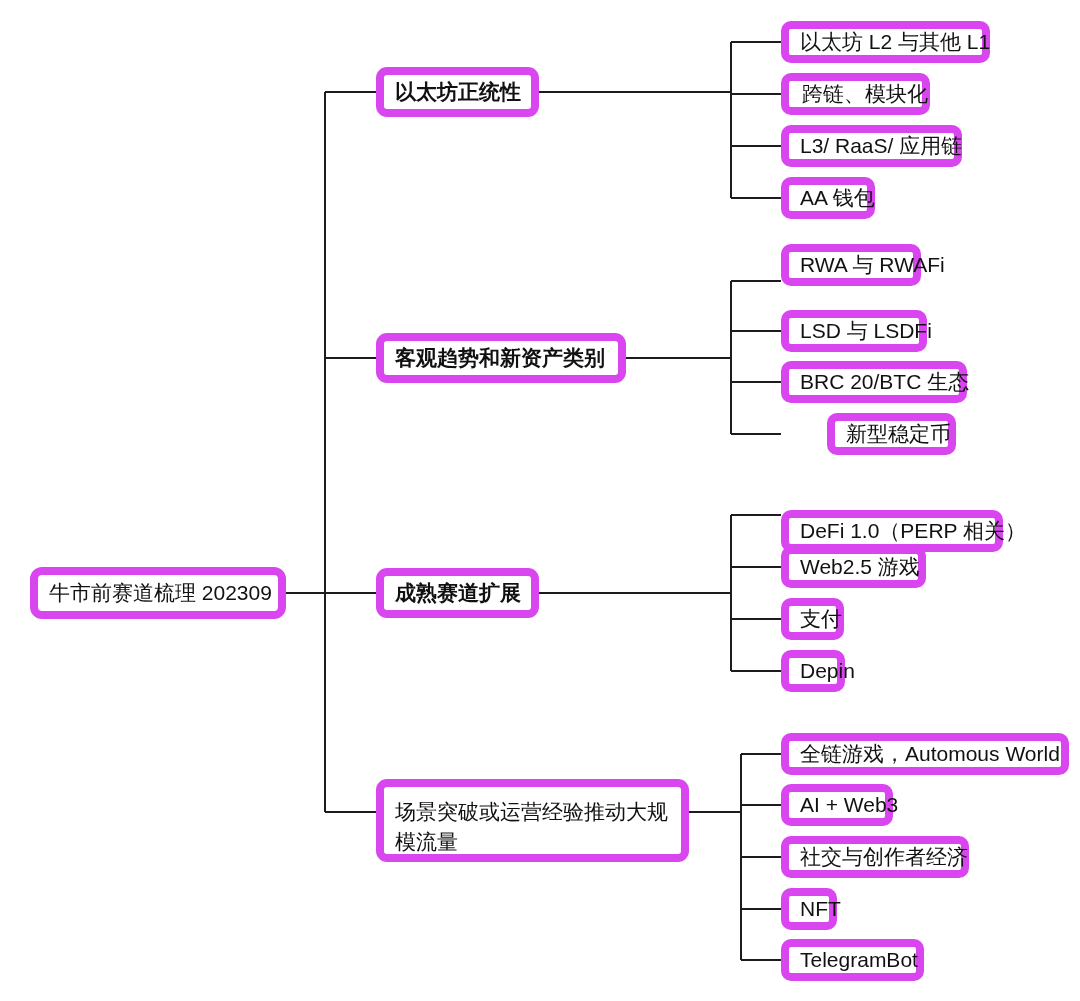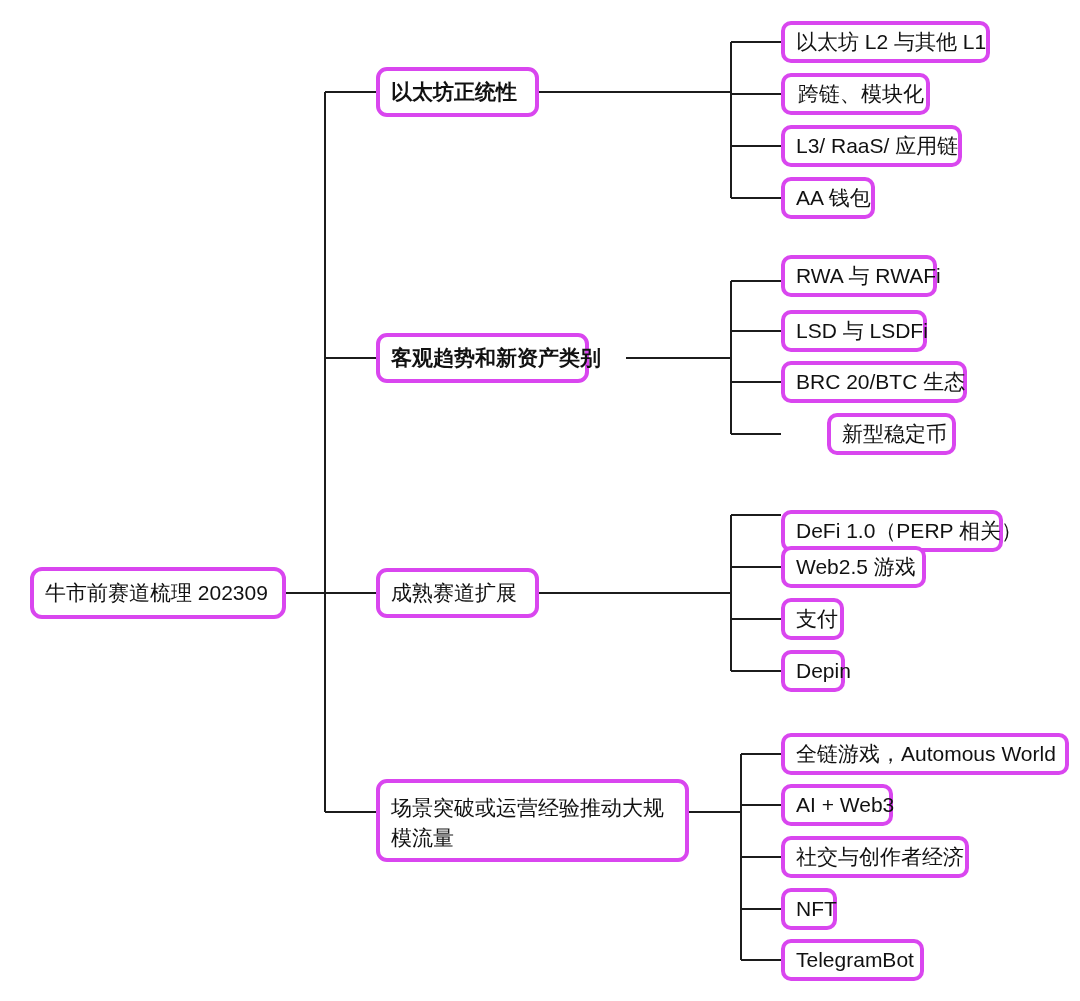--- a/index.html
+++ b/index.html
@@ -35,21 +35,21 @@
   svg.edges line {
     stroke: #1c1c1c;
     stroke-width: 2;
     shape-rendering: crispEdges;
   }
 
   .node {
     position: absolute;
     box-sizing: border-box;
     background: #ffffff;
-    border: 4px solid #d946ef;
+    border: 8px solid #d946ef;
     border-radius: 10px;
     display: flex;
     align-items: center;
     padding: 0 11px;
     white-space: nowrap;
     line-height: 1.28;
   }
 
   .node.root {
     font-size: 21px;
@@ -57,21 +57,21 @@
     border-radius: 12px;
     margin-left: 24px;
   }
 
   .node.branch {
     font-size: 21px;
     font-weight: 700;
     border-radius: 11px;
   }
   .node.branch.regular {
-    font-weight: 400;
+    font-weight: 700;
   }
   .node.branch.multiline {
     white-space: normal;
     align-items: flex-start;
     padding-top: 10px;
     font-weight: 500;
     line-height: 1.42;
   }
 
   .node.leaf {
@@ -144,24 +144,24 @@
   <div class="node leaf" style="left:781px; top:73px; width:149px; height:42px;padding-left:13px;">
     <span class="node-label">跨链、模块化</span>
   </div>
   <div class="node leaf" style="left:781px; top:125px; width:181px; height:42px;text-align:center;">
     <span class="node-label">L3/ RaaS/ 应用链</span>
   </div>
   <div class="node leaf" style="left:781px; top:177px; width:94px; height:42px;">
     <span class="node-label">AA 钱包</span>
   </div>
 
-  <div class="node branch" style="left:376px; top:333px; width:213px; height:50px;">
+  <div class="node branch" style="left:376px; top:333px; width:250px; height:50px;">
     <span class="node-label">客观趋势和新资产类别</span>
   </div>
-  <div class="node leaf" style="left:781px; top:255px; width:156px; height:42px;">
+  <div class="node leaf" style="left:781px; top:244px; width:140px; height:42px;">
     <span class="node-label">RWA 与 RWAFi</span>
   </div>
   <div class="node leaf" style="left:781px; top:310px; width:146px; height:42px;">
     <span class="node-label">LSD 与 LSDFi</span>
   </div>
   <div class="node leaf" style="left:781px; top:361px; width:186px; height:42px;">
     <span class="node-label">BRC 20/BTC 生态</span>
   </div>
   <div class="node leaf" style="left:827px; top:413px; width:129px; height:42px;">
     <span class="node-label">新型稳定币</span>

